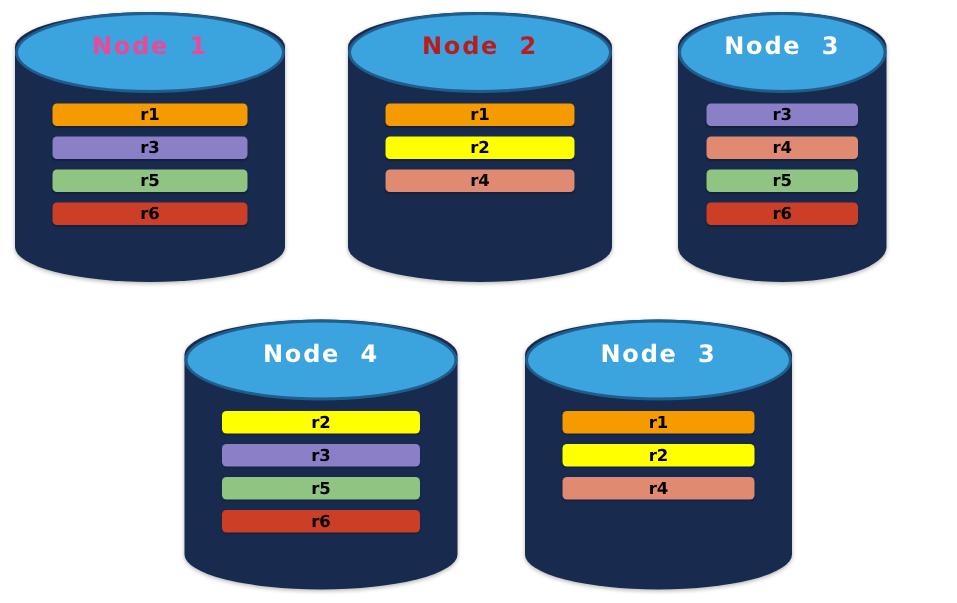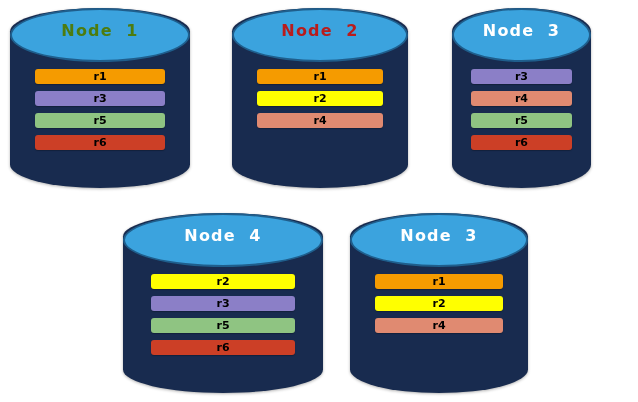--- a/index.html
+++ b/index.html
@@ -81,21 +81,21 @@
     box-shadow: 0 1px 1px rgba(0,0,0,0.25);
   }
 </style>
 </head>
 <body>
 
 <div id="canvas">
     <div class="node" style="left: 10px; top: 8px; width: 180px; height: 180px;">
       <div class="cyl-body" style="background: rgb(24, 43, 79);"></div>
       <div class="cyl-top" style="background: rgb(59, 163, 222); border-color: rgb(31, 94, 140);"></div>
-      <div class="node-label" style="color: #4d7c0f;">Node  1</div>
+      <div class="node-label" style="color: #ec4899;">Node  1</div>
       <div class="bars">
         <div class="bar" style="background: rgb(245, 155, 0); color: rgb(0, 0, 0);">r1</div>
         <div class="bar" style="background: rgb(139, 127, 199); color: rgb(0, 0, 0);">r3</div>
         <div class="bar" style="background: rgb(143, 196, 130); color: rgb(0, 0, 0);">r5</div>
         <div class="bar" style="background: rgb(204, 63, 38); color: rgb(0, 0, 0);">r6</div>
       </div>
     </div>
     <div class="node" style="left: 232px; top: 8px; width: 176px; height: 180px;">
       <div class="cyl-body" style="background: rgb(24, 43, 79);"></div>
       <div class="cyl-top" style="background: rgb(59, 163, 222); border-color: rgb(31, 94, 140);"></div>
@@ -110,21 +110,21 @@
       <div class="cyl-body" style="background: rgb(24, 43, 79);"></div>
       <div class="cyl-top" style="background: rgb(59, 163, 222); border-color: rgb(31, 94, 140);"></div>
       <div class="node-label" style="color: rgb(255, 255, 255);">Node  3</div>
       <div class="bars">
         <div class="bar" style="background: rgb(139, 127, 199); color: rgb(0, 0, 0);">r3</div>
         <div class="bar" style="background: rgb(224, 138, 113); color: rgb(0, 0, 0);">r4</div>
         <div class="bar" style="background: rgb(143, 196, 130); color: rgb(0, 0, 0);">r5</div>
         <div class="bar" style="background: rgb(204, 63, 38); color: rgb(0, 0, 0);">r6</div>
       </div>
     </div>
-    <div class="node" style="left: 123px; top: 213px; width: 182px; height: 180px; padding-left: 18px;">
+    <div class="node" style="left: 123px; top: 213px; width: 182px; height: 180px;">
       <div class="cyl-body" style="background: rgb(24, 43, 79);"></div>
       <div class="cyl-top" style="background: rgb(59, 163, 222); border-color: rgb(31, 94, 140);"></div>
       <div class="node-label" style="color: rgb(255, 255, 255);">Node  4</div>
       <div class="bars">
         <div class="bar" style="background: rgb(255, 255, 0); color: rgb(0, 0, 0);">r2</div>
         <div class="bar" style="background: rgb(139, 127, 199); color: rgb(0, 0, 0);">r3</div>
         <div class="bar" style="background: rgb(143, 196, 130); color: rgb(0, 0, 0);">r5</div>
         <div class="bar" style="background: rgb(204, 63, 38); color: rgb(0, 0, 0);">r6</div>
       </div>
     </div>

